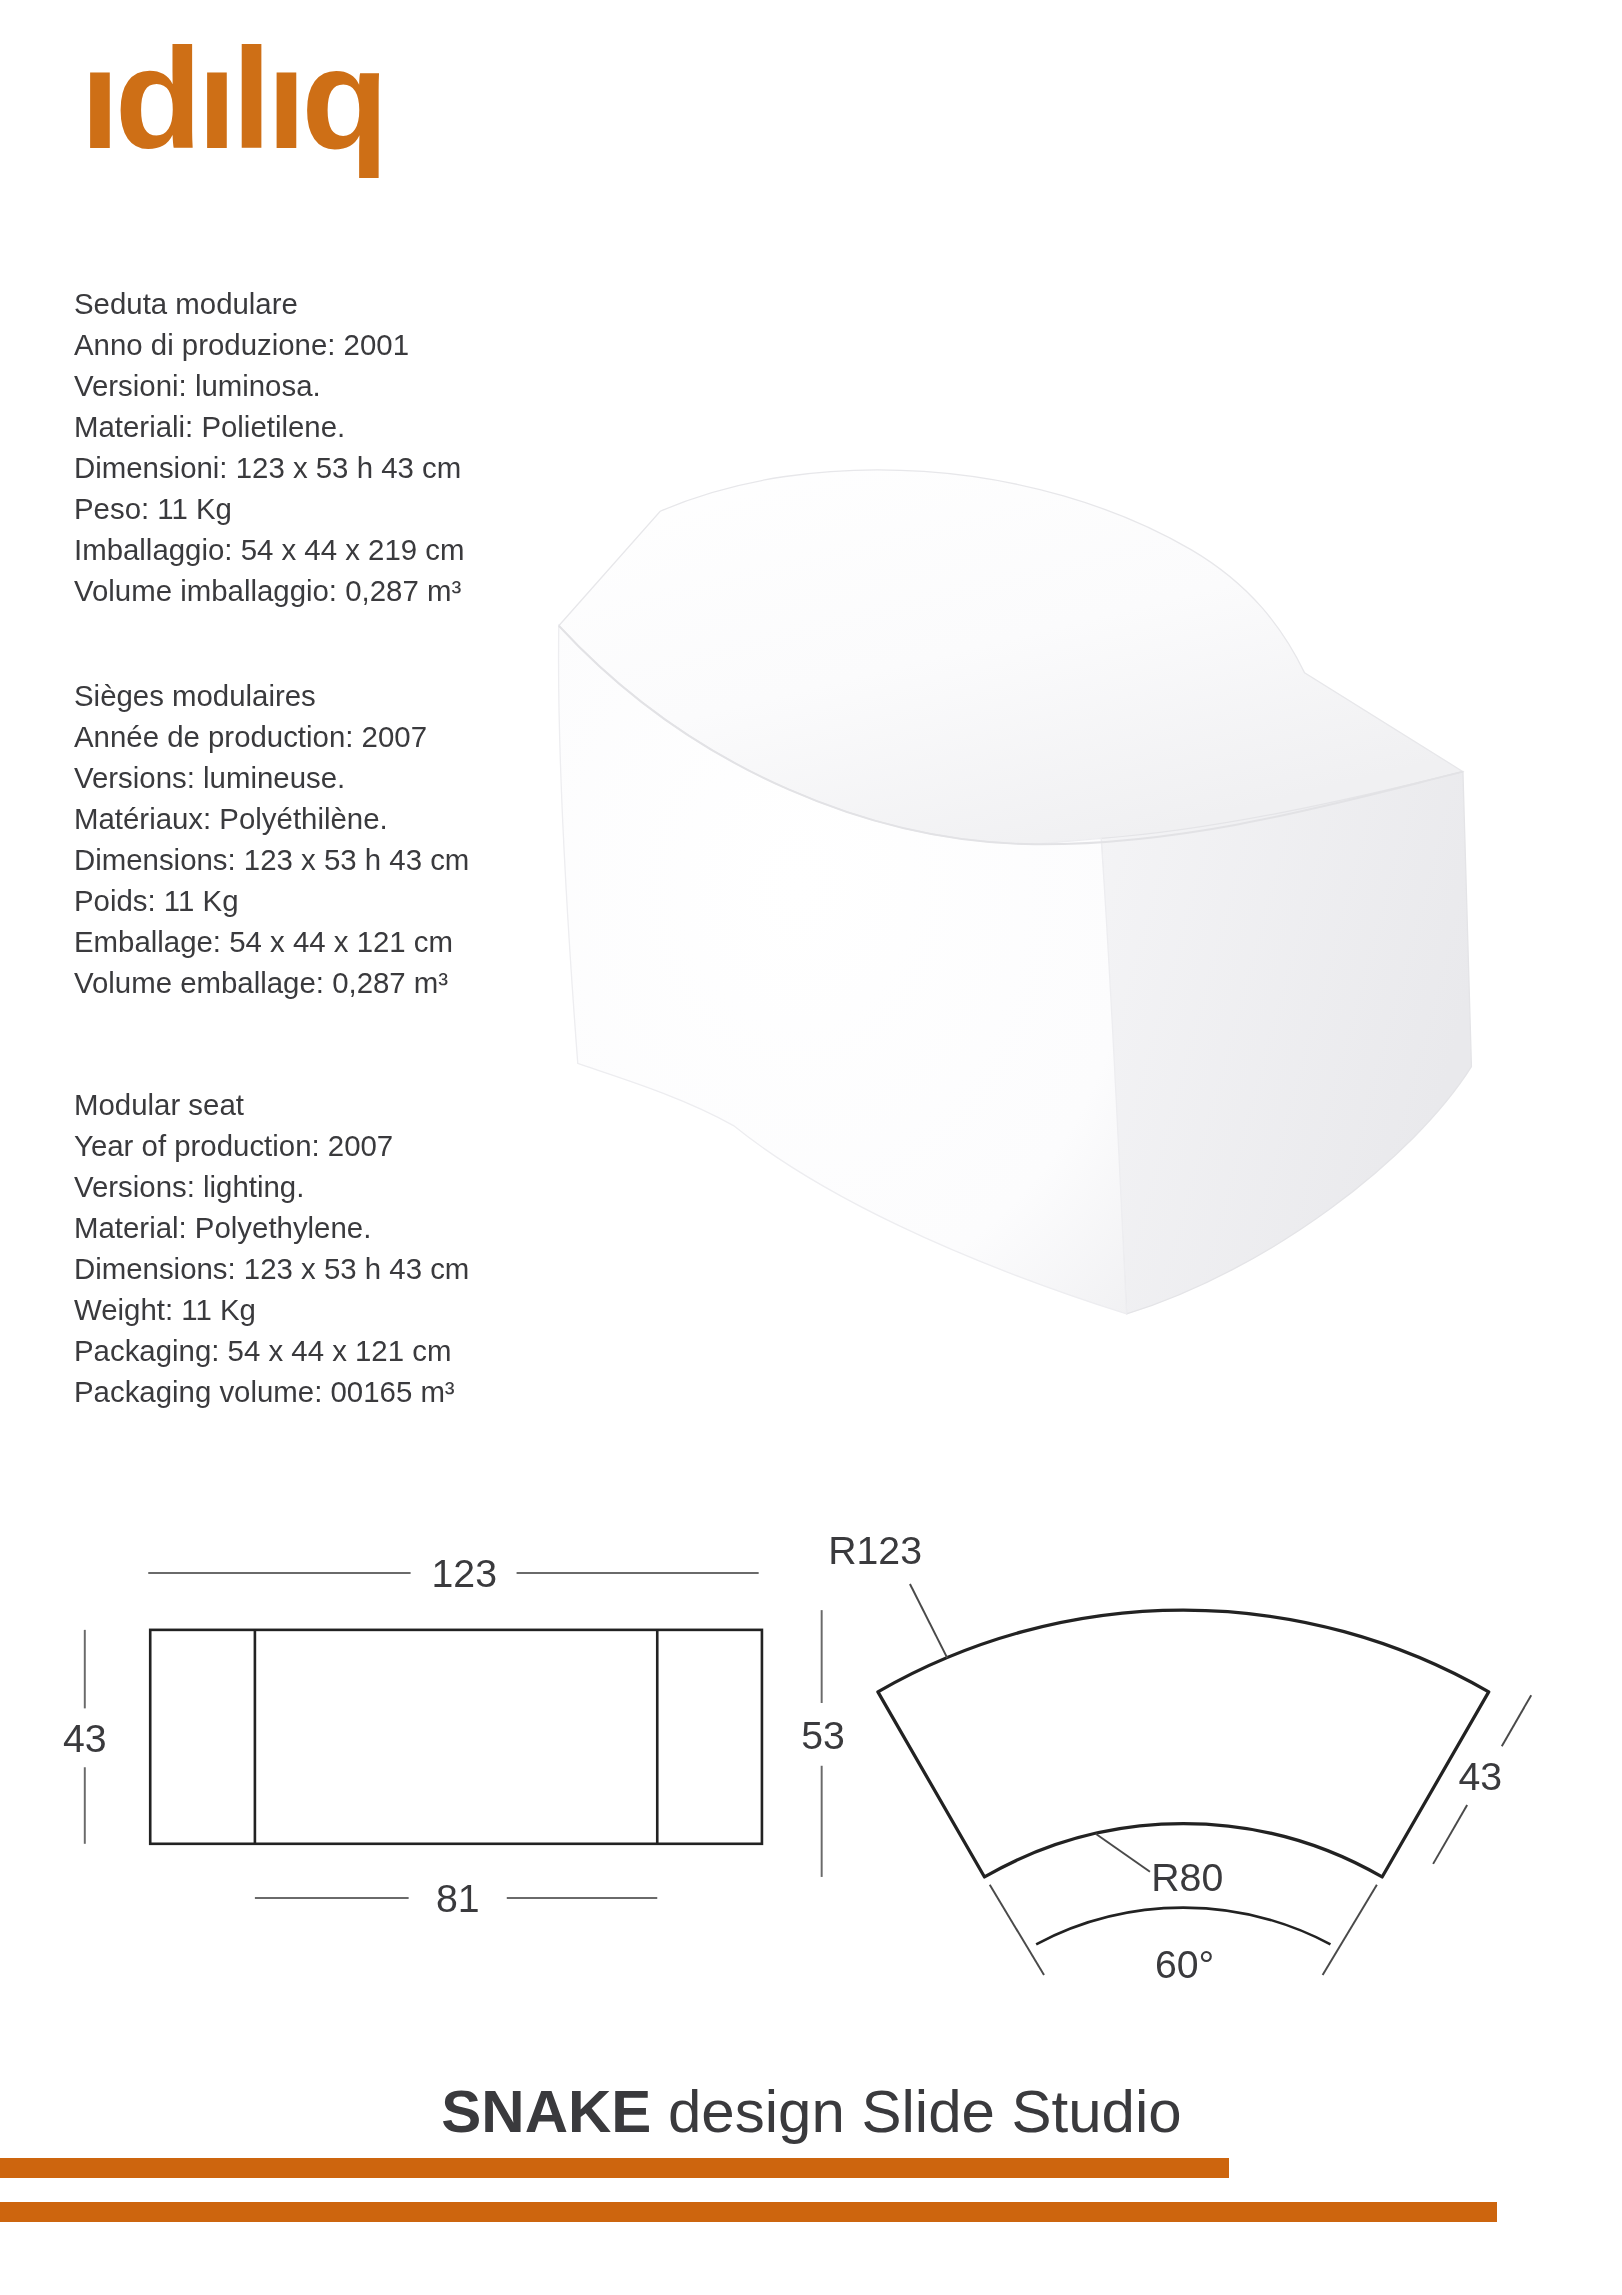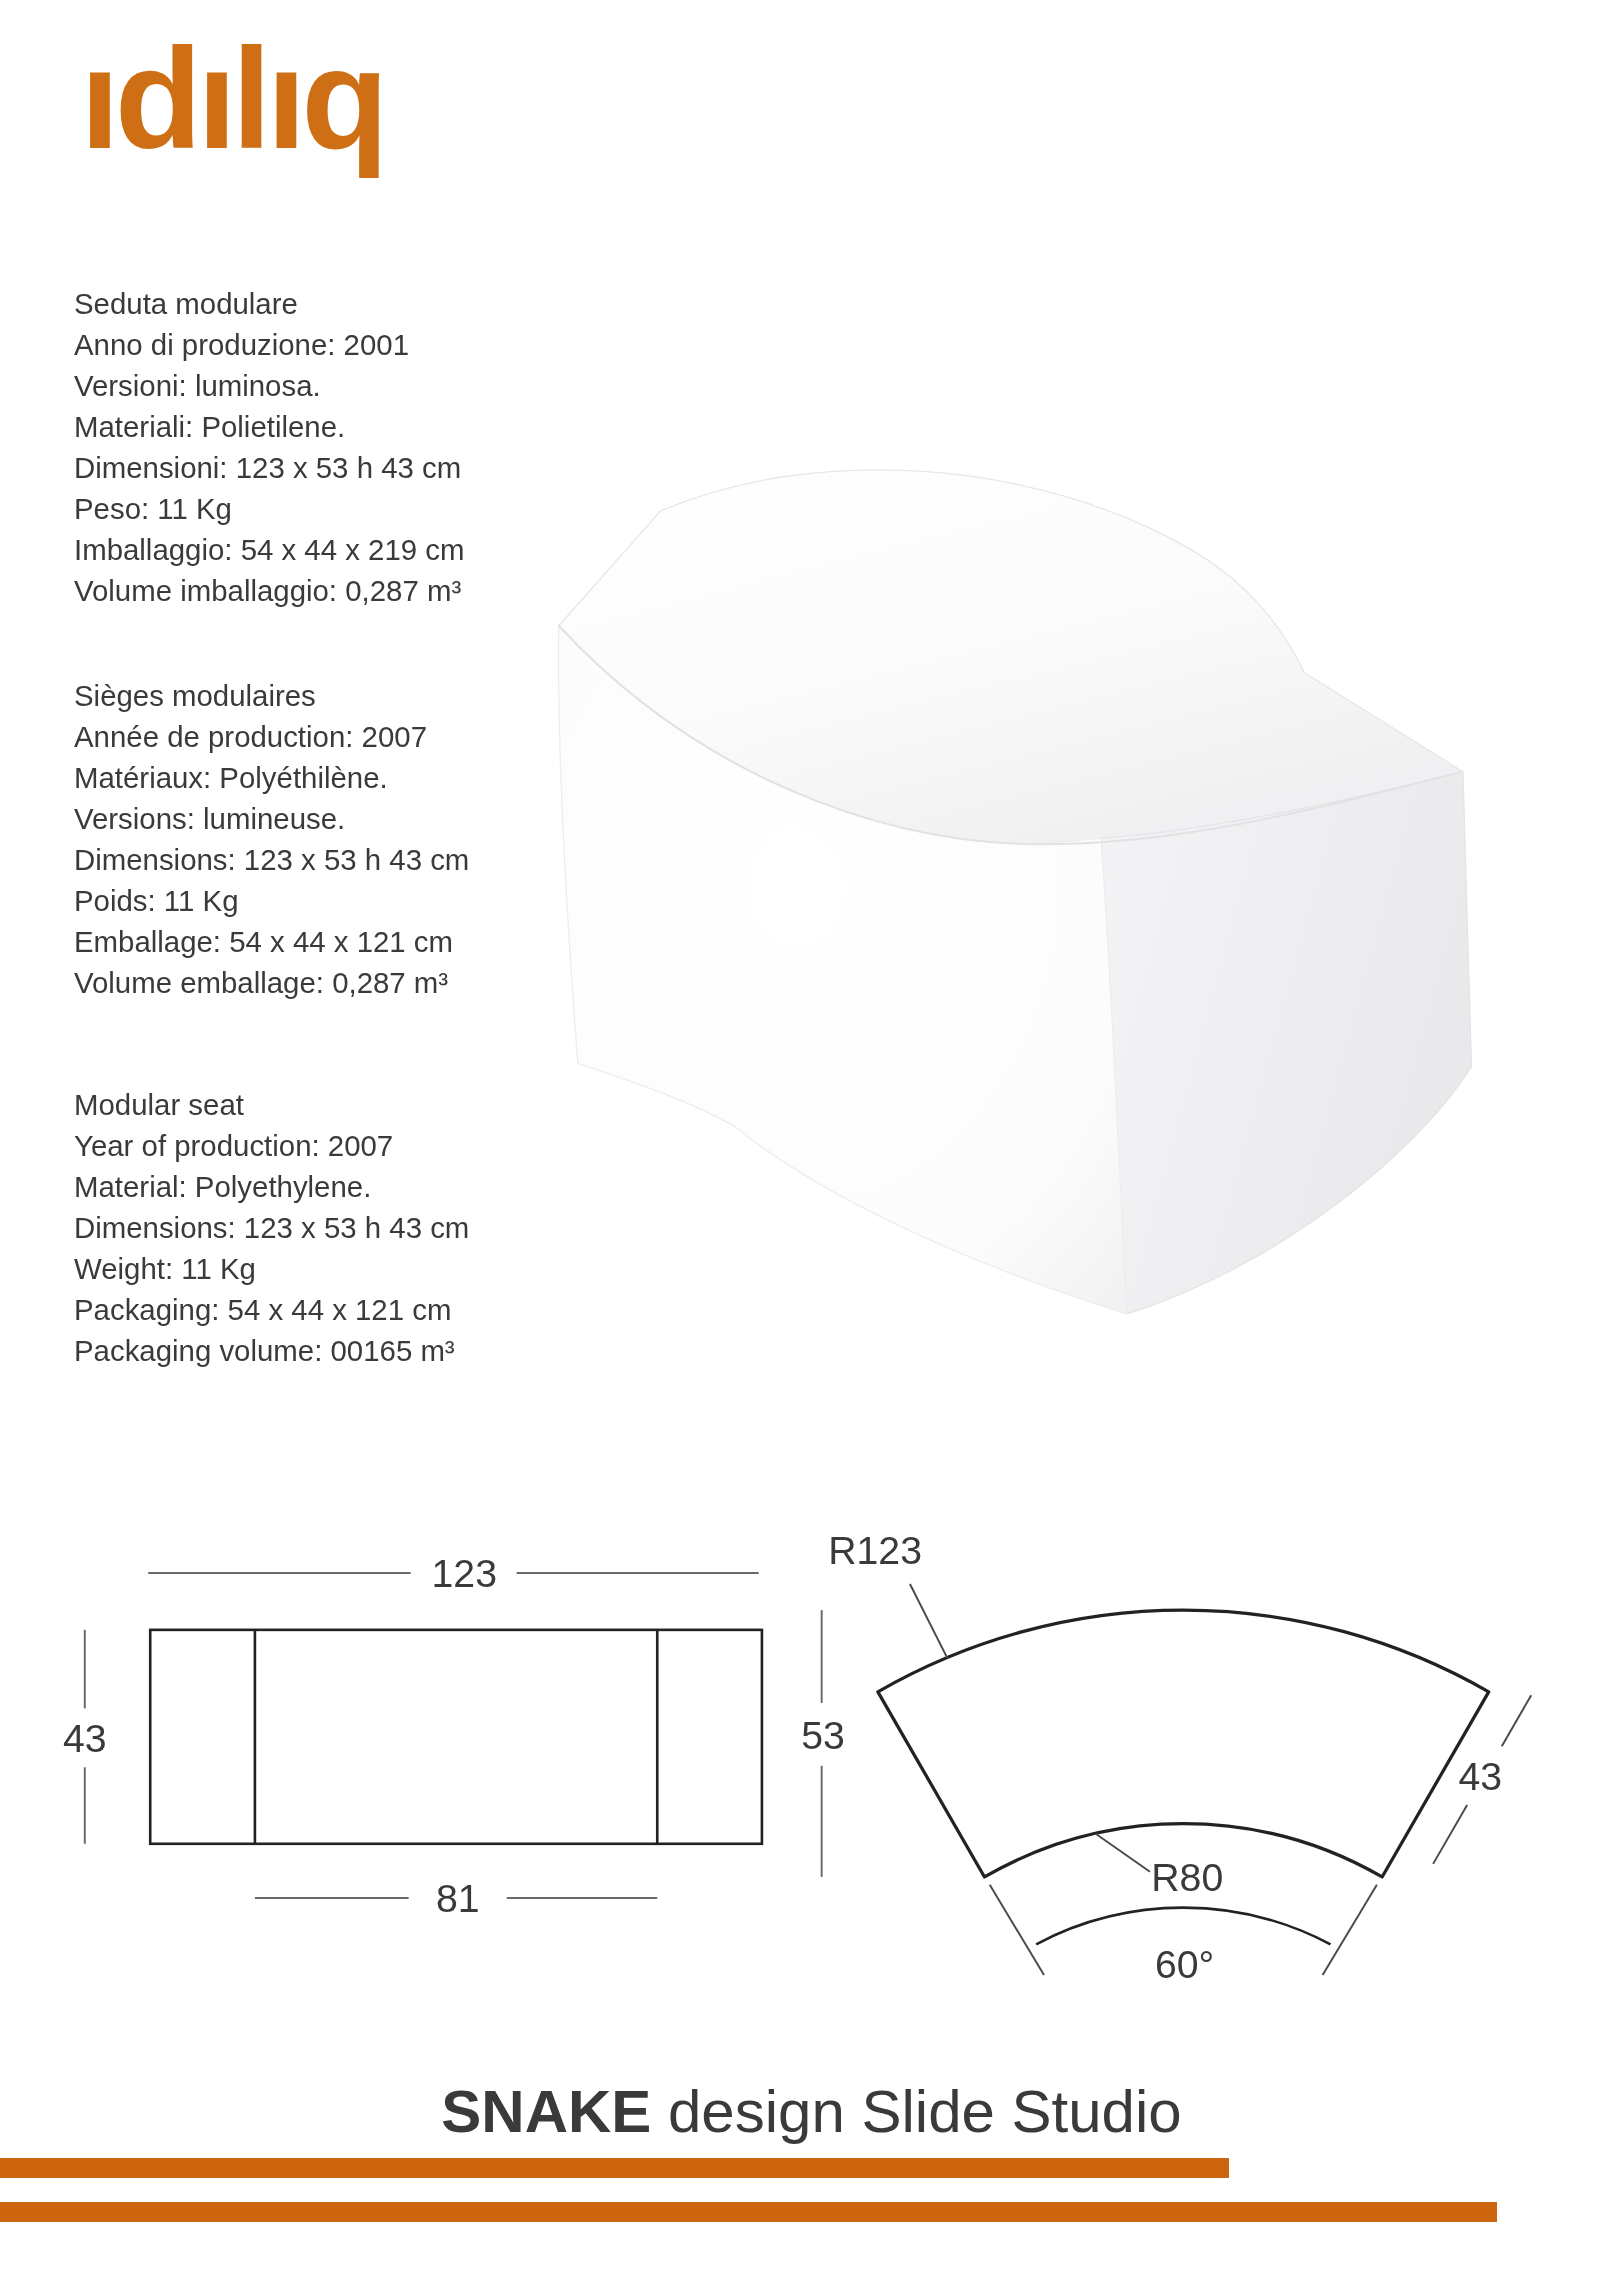--- a/index.html
+++ b/index.html
@@ -105,31 +105,32 @@
     <div>Materiali: Polietilene.</div>
     <div>Dimensioni: 123 x 53 h 43 cm</div>
     <div>Peso: 11 Kg</div>
     <div>Imballaggio: 54 x 44 x 219 cm</div>
     <div>Volume imballaggio: 0,287 m³</div>
   </div>
 
   <div class="spec-block fr">
     <div>Sièges modulaires</div>
     <div>Année de production: 2007</div>
+    <div>Versions: lumineuse.</div>
     <div>Matériaux: Polyéthilène.</div>
-    <div>Versions: lumineuse.</div>
     <div>Dimensions: 123 x 53 h 43 cm</div>
     <div>Poids: 11 Kg</div>
     <div>Emballage: 54 x 44 x 121 cm</div>
     <div>Volume emballage: 0,287 m³</div>
   </div>
 
   <div class="spec-block en">
     <div>Modular seat</div>
     <div>Year of production: 2007</div>
+    <div>Versions: lighting.</div>
     <div>Material: Polyethylene.</div>
     <div>Dimensions: 123 x 53 h 43 cm</div>
     <div>Weight: 11 Kg</div>
     <div>Packaging: 54 x 44 x 121 cm</div>
     <div>Packaging volume: 00165 m³</div>
   </div>
 
   <svg class="product-photo" viewBox="0 0 1560 1420" xmlns="http://www.w3.org/2000/svg">
     <defs>
       <linearGradient id="gradTop" x1="0" y1="0" x2="0.6" y2="1">

